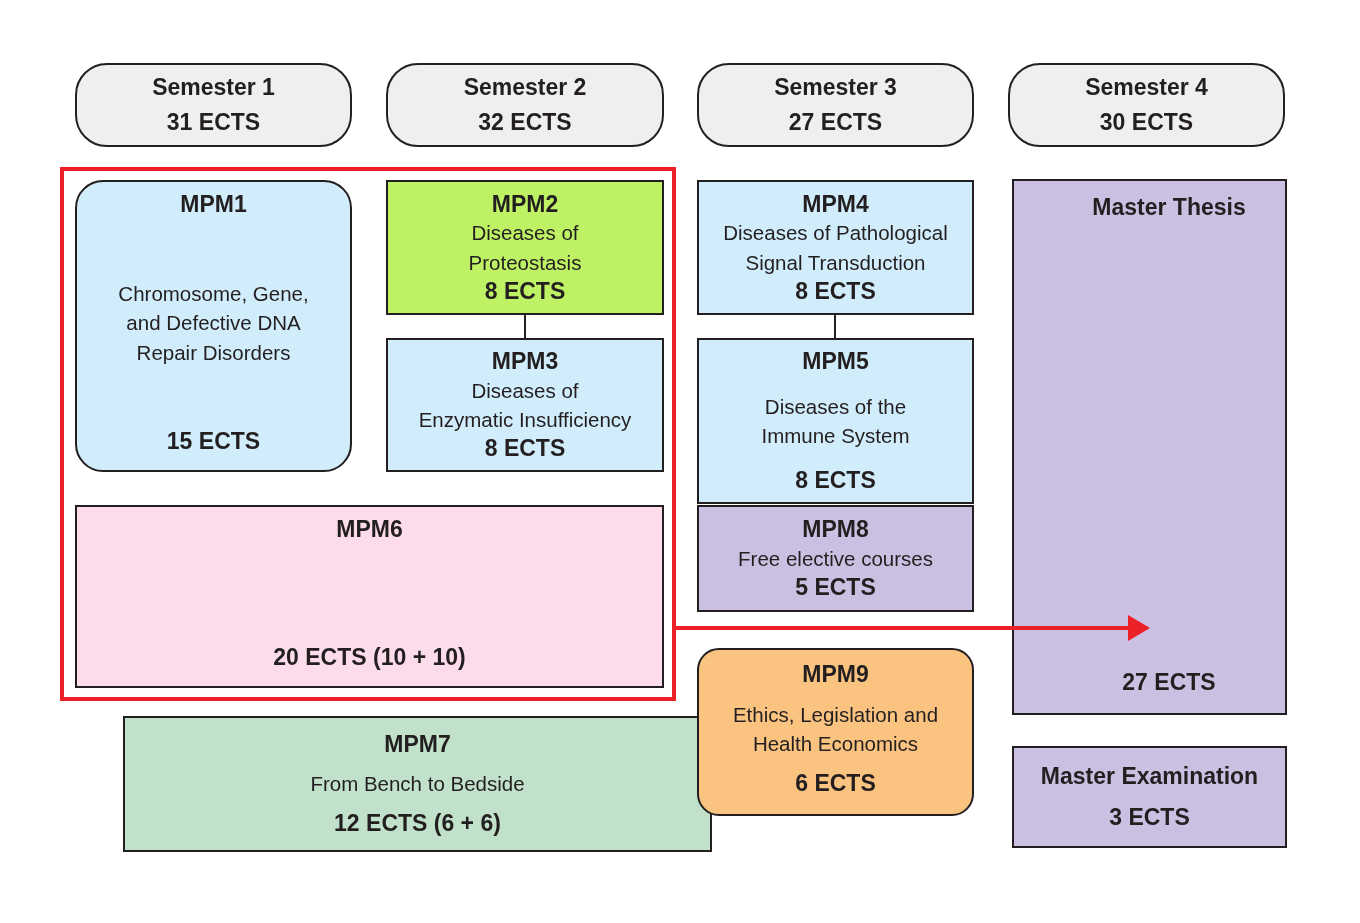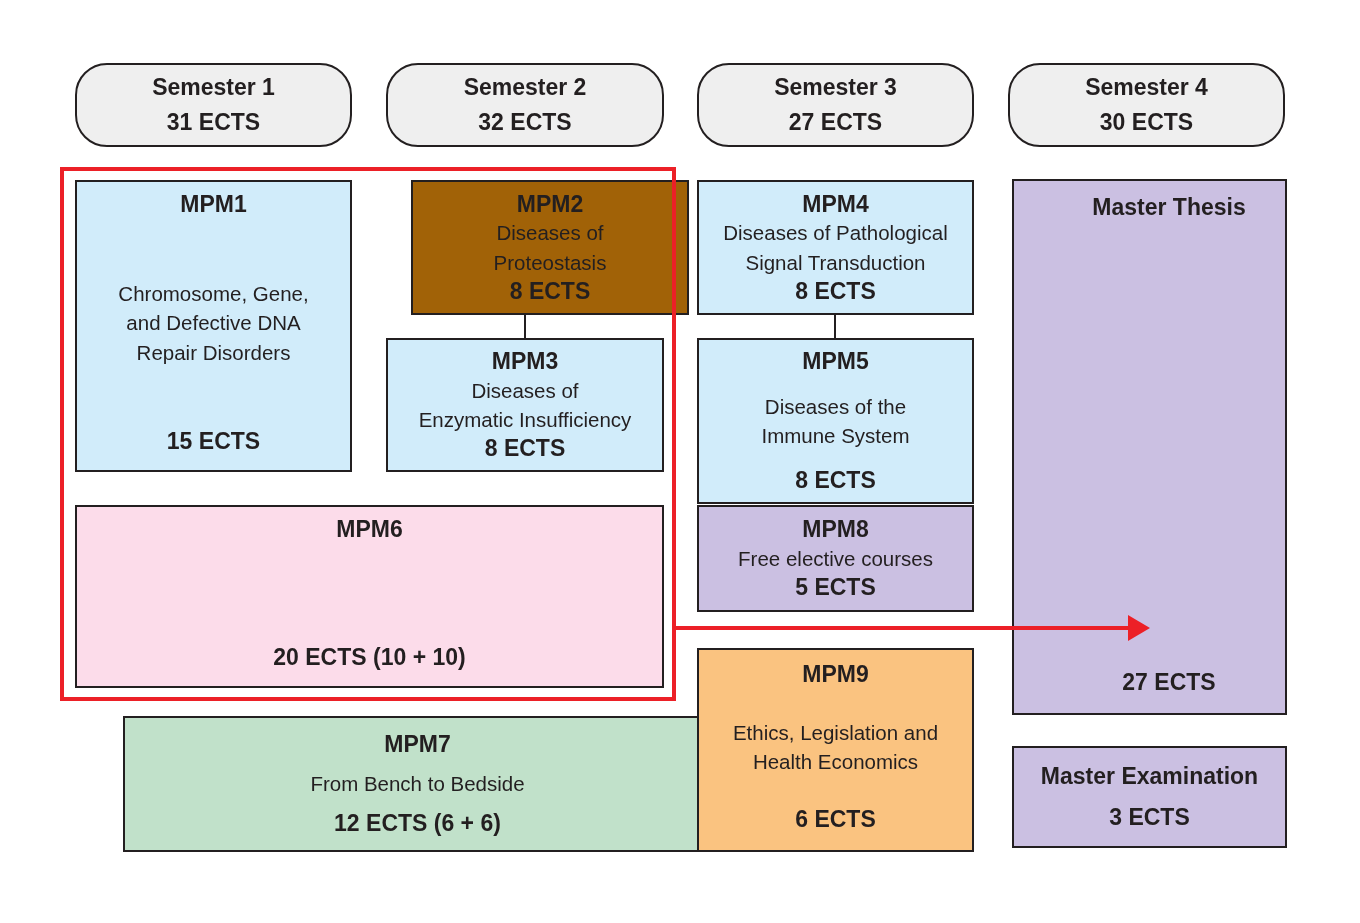--- a/index.html
+++ b/index.html
@@ -16,29 +16,29 @@
   .hdr .e{font-size:23px;font-weight:bold;}
   .title{font-size:23px;font-weight:bold;line-height:1.25;}
   .desc{font-size:20.5px;font-weight:400;line-height:1.42;white-space:pre-line;}
   .ects{font-size:23px;font-weight:bold;line-height:1.25;}
   
   #hdr1{left:75px;top:63px;width:277px;height:84px;}
   #hdr2{left:386px;top:63px;width:278px;height:84px;}
   #hdr3{left:697px;top:63px;width:277px;height:84px;}
   #hdr4{left:1008px;top:63px;width:277px;height:84px;}
   
-  #mpm1{left:75px;top:180px;width:277px;height:292px;justify-content:space-between;padding:8px 10px 14px;}
+  #mpm1{left:75px;top:180px;width:277px;height:292px;justify-content:space-between;padding:8px 10px 14px;border-radius:28px;}
   #mpm2{left:386px;top:180px;width:278px;height:135px;justify-content:center;padding:2px 8px;}
   #mpm3{left:386px;top:338px;width:278px;height:134px;justify-content:center;padding:2px 8px;}
   #mpm4{left:697px;top:180px;width:277px;height:135px;justify-content:center;padding:2px 8px;}
   #mpm5{left:697px;top:338px;width:277px;height:166px;justify-content:center;padding:15px 8px;gap:16px;}
   #mpm6{left:75px;top:505px;width:589px;height:183px;justify-content:space-between;padding:8px 10px 14px;gap:8px;}
   #mpm7{left:75px;top:716px;width:589px;height:136px;justify-content:space-evenly;padding:2px 10px;margin-left:48px;}
   #mpm8{left:697px;top:505px;width:277px;height:107px;justify-content:center;padding:2px 24px;}
-  #mpm9{left:697px;top:648px;width:277px;height:204px;justify-content:space-between;padding:10px 8px 16px;}
+  #mpm9{left:697px;top:648px;width:277px;height:168px;justify-content:space-between;padding:10px 8px 16px;border-radius:22px;}
   #thesis{left:1012px;top:179px;width:275px;height:536px;justify-content:space-between;padding:12px 8px 16px;}
   #exam{left:1012px;top:746px;width:275px;height:102px;justify-content:space-evenly;padding:2px 8px;}
   
   .red-frame{
     position:absolute;box-sizing:border-box;left:60px;top:167px;width:616px;height:534px;
     border:4px solid #ec2027;background:transparent;pointer-events:none;
   }
   .red-arrow-line{position:absolute;left:676px;top:626px;width:452px;height:4px;background:#ec2027;}
   .red-arrow-head{
     position:absolute;left:1128px;top:615px;width:0;height:0;
@@ -73,21 +73,21 @@
   </div>
 
   <div class="box" id="mpm1" style="background-color: rgb(209, 236, 250);">
     <div class="title">MPM1</div>
     <div class="desc">Chromosome, Gene,
 and Defective DNA
 Repair Disorders</div>
     <div class="ects">15 ECTS</div>
   </div>
 
-  <div class="box" id="mpm2" style="background-color: #a16207; margin-left: 25px;">
+  <div class="box" id="mpm2" style="background-color: #bef264;">
     <div class="title">MPM2</div>
     <div class="desc">Diseases of
 Proteostasis</div>
     <div class="ects">8 ECTS</div>
   </div>
 
   <div class="box" id="mpm3" style="background-color: rgb(209, 236, 250);">
     <div class="title">MPM3</div>
     <div class="desc">Diseases of
 Enzymatic Insufficiency</div>

